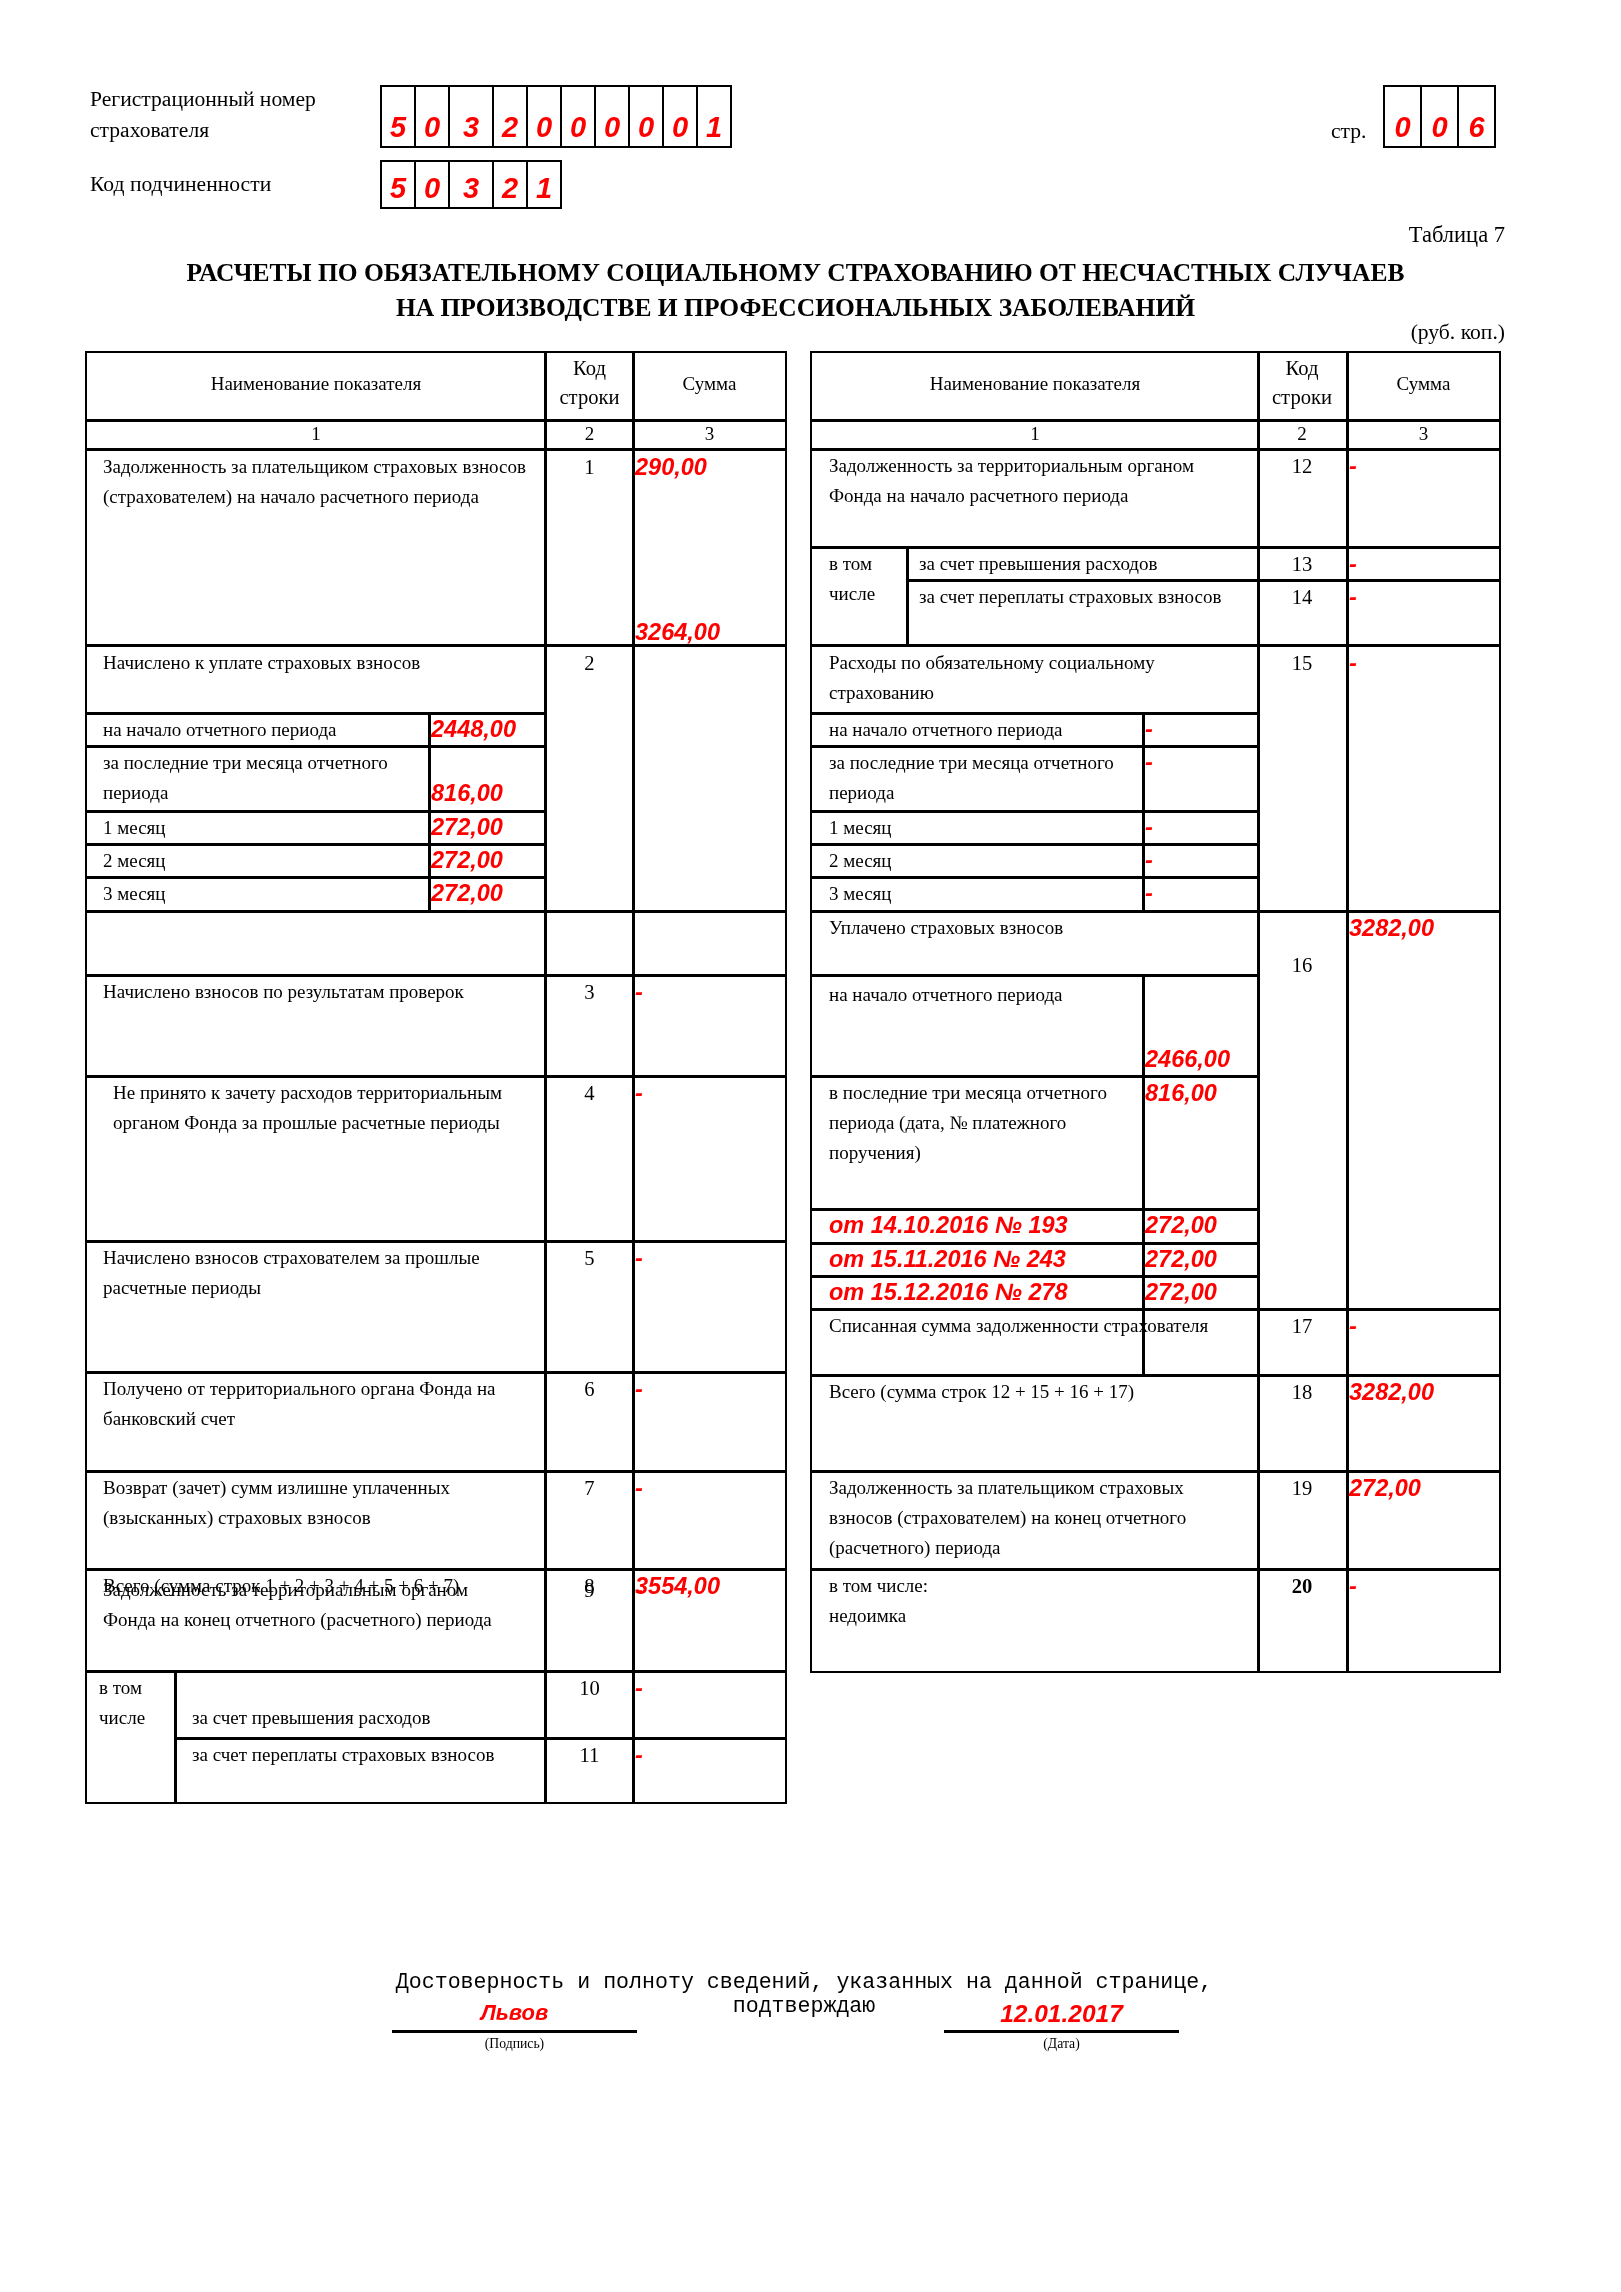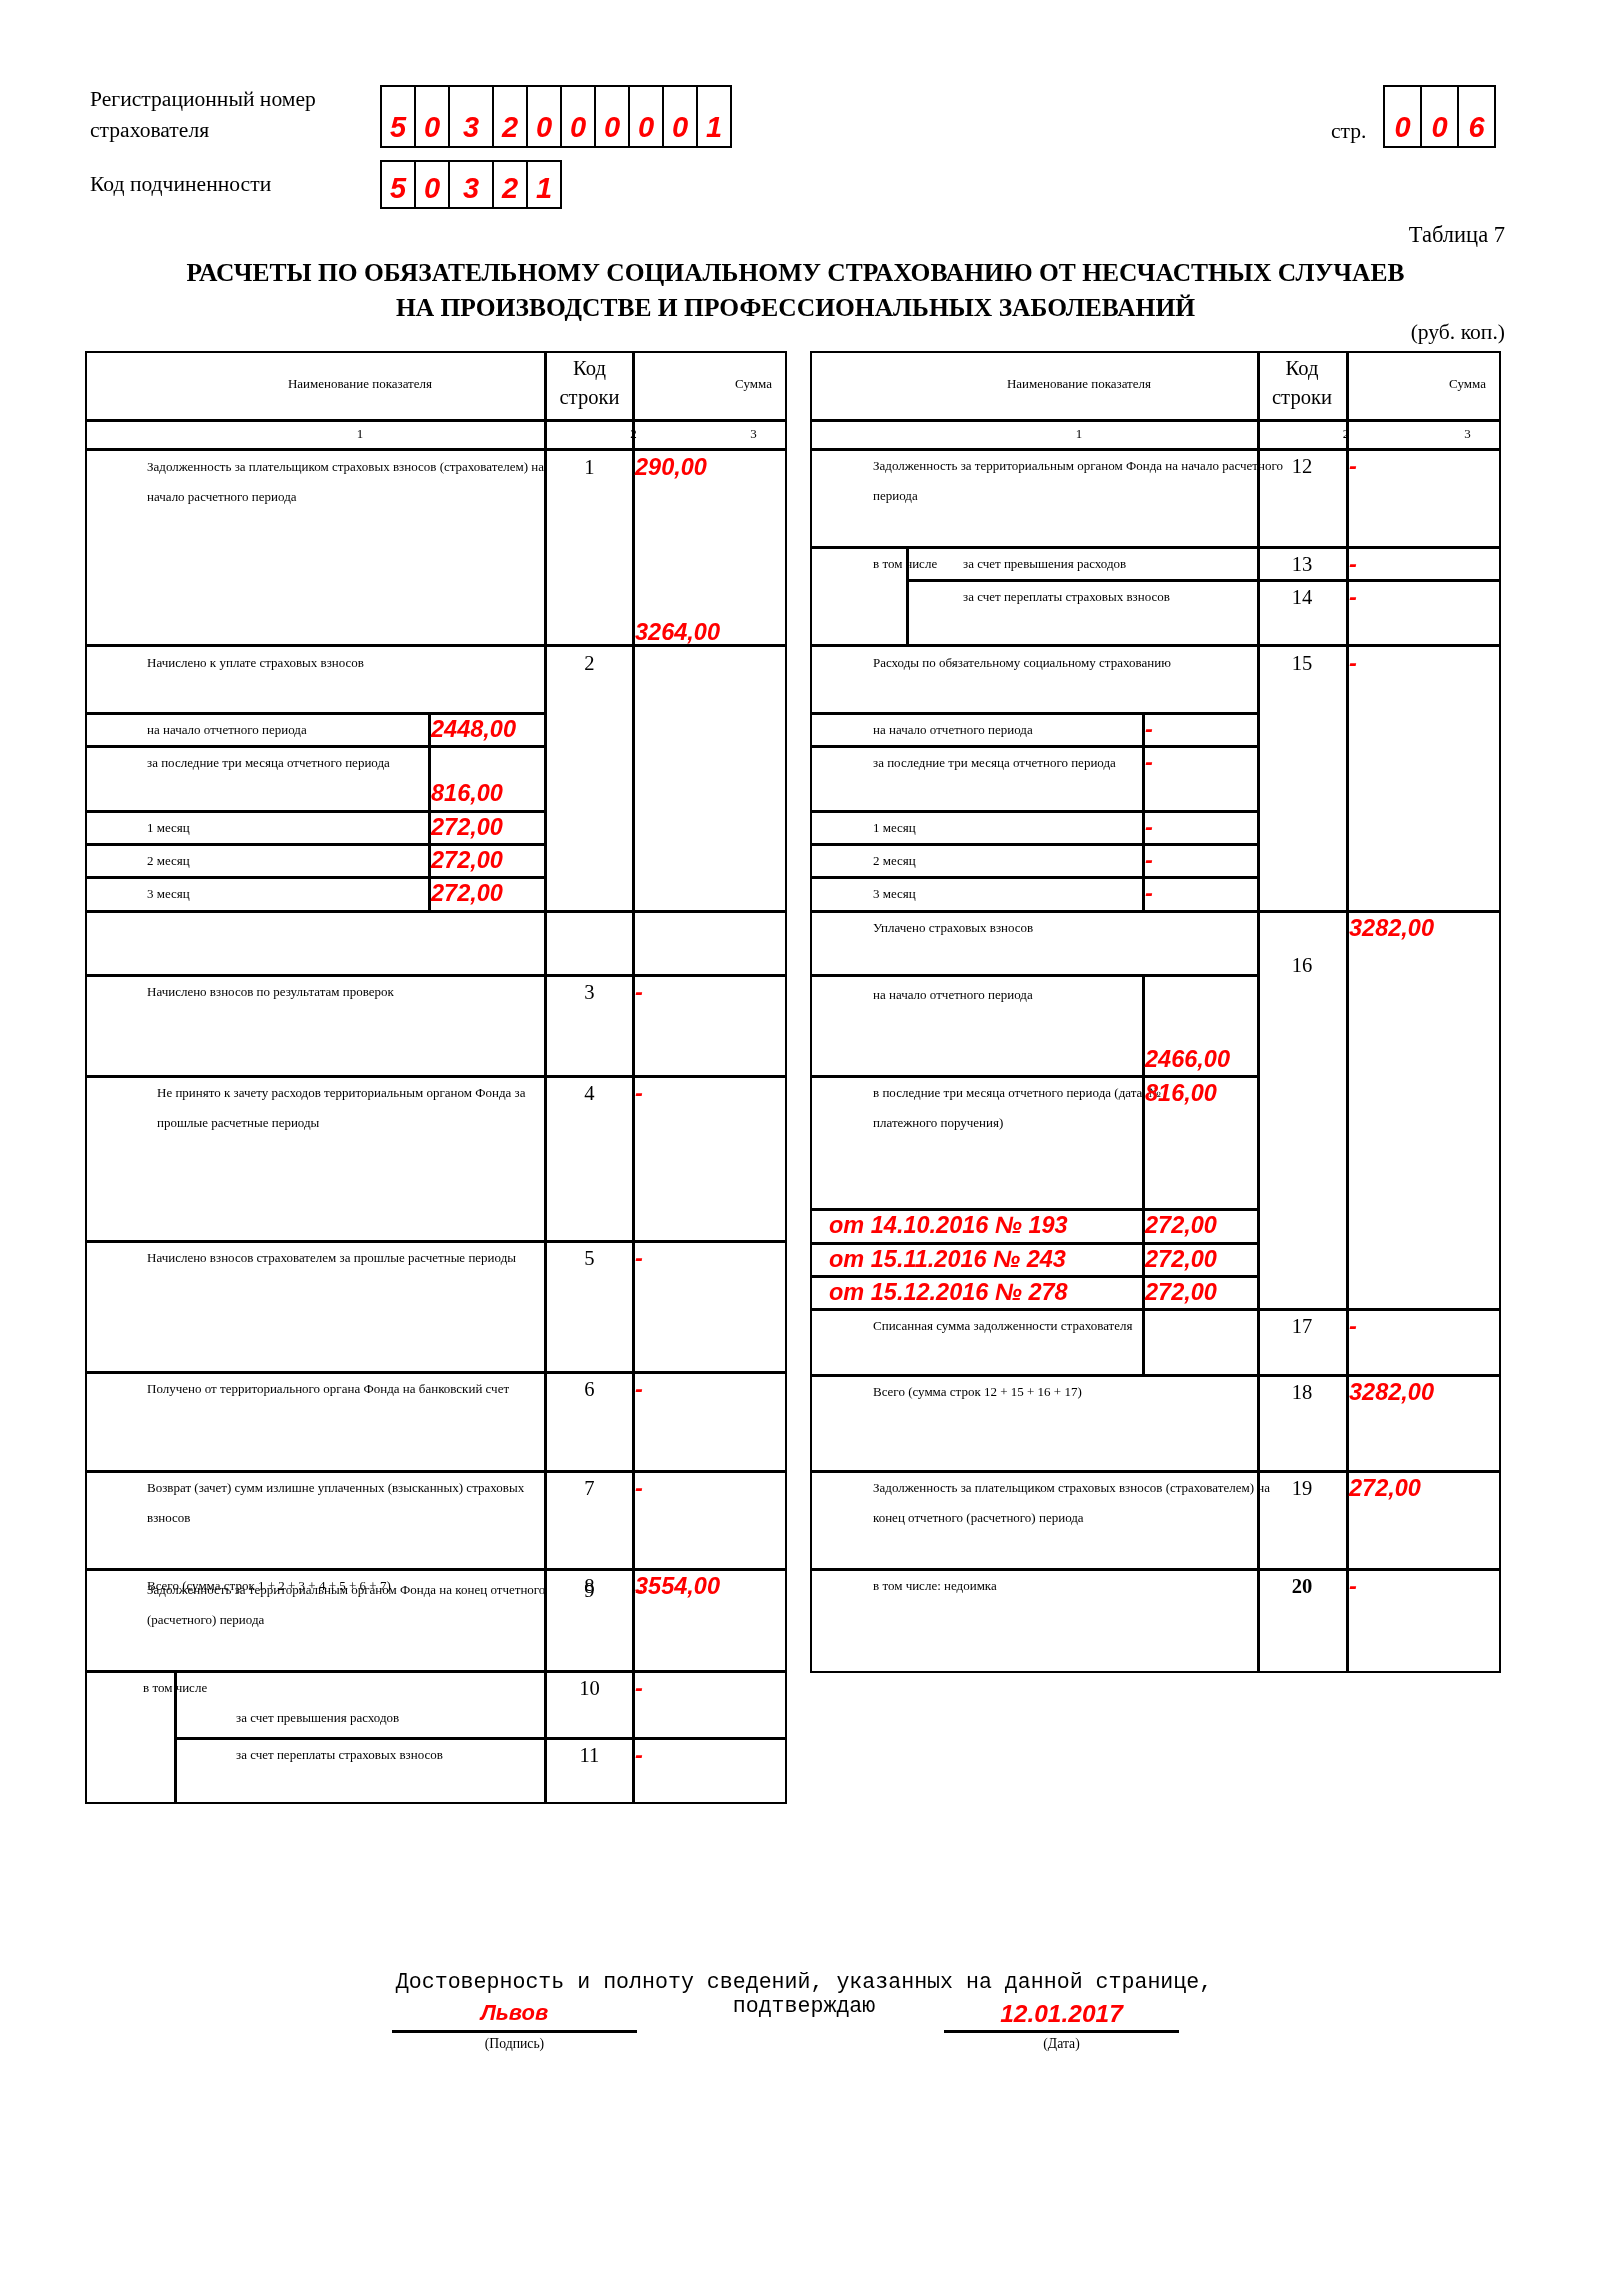--- a/index.html
+++ b/index.html
@@ -10,21 +10,21 @@
   .red { color:#ff0000; font-family:"Liberation Sans", "DejaVu Sans", sans-serif; font-weight:bold; font-style:italic; }
   .cells { position:absolute; display:flex; border:2.9px solid #000; }
   .cells .c { border-right:2.9px solid #000; display:flex; align-items:flex-end; justify-content:center;
               font-size:29px; padding-bottom:2px; }
   .cells .c:last-child { border-right:none; }
   .title { font-weight:bold; font-size:25.5px; text-align:center; line-height:35px; }
   .tbl { position:absolute; border:2.9px solid #000; box-sizing:border-box; }
   .ln { position:absolute; background:#000; }
   .h { height:2.9px; }
   .v { width:2.9px; }
-  .txt { position:absolute; font-size:13px; line-height:30px;padding-left:44px; }
+  .txt { position:absolute; font-size:19px; line-height:30px; }
   .code { position:absolute; font-size:20.6px; line-height:30px; text-align:center; }
   .val { position:absolute; font-size:23.5px; line-height:29px; }
   .ctr { text-align:center; }
   .sigline { position:absolute; height:2.9px; background:#000; }
   .small { font-size:13.7px; }
 </style>
 </head>
 <body>
 
 <div class="abs lbl" style="left:90px; top:84px; width:284px;">Регистрационный номер страхователя</div>

